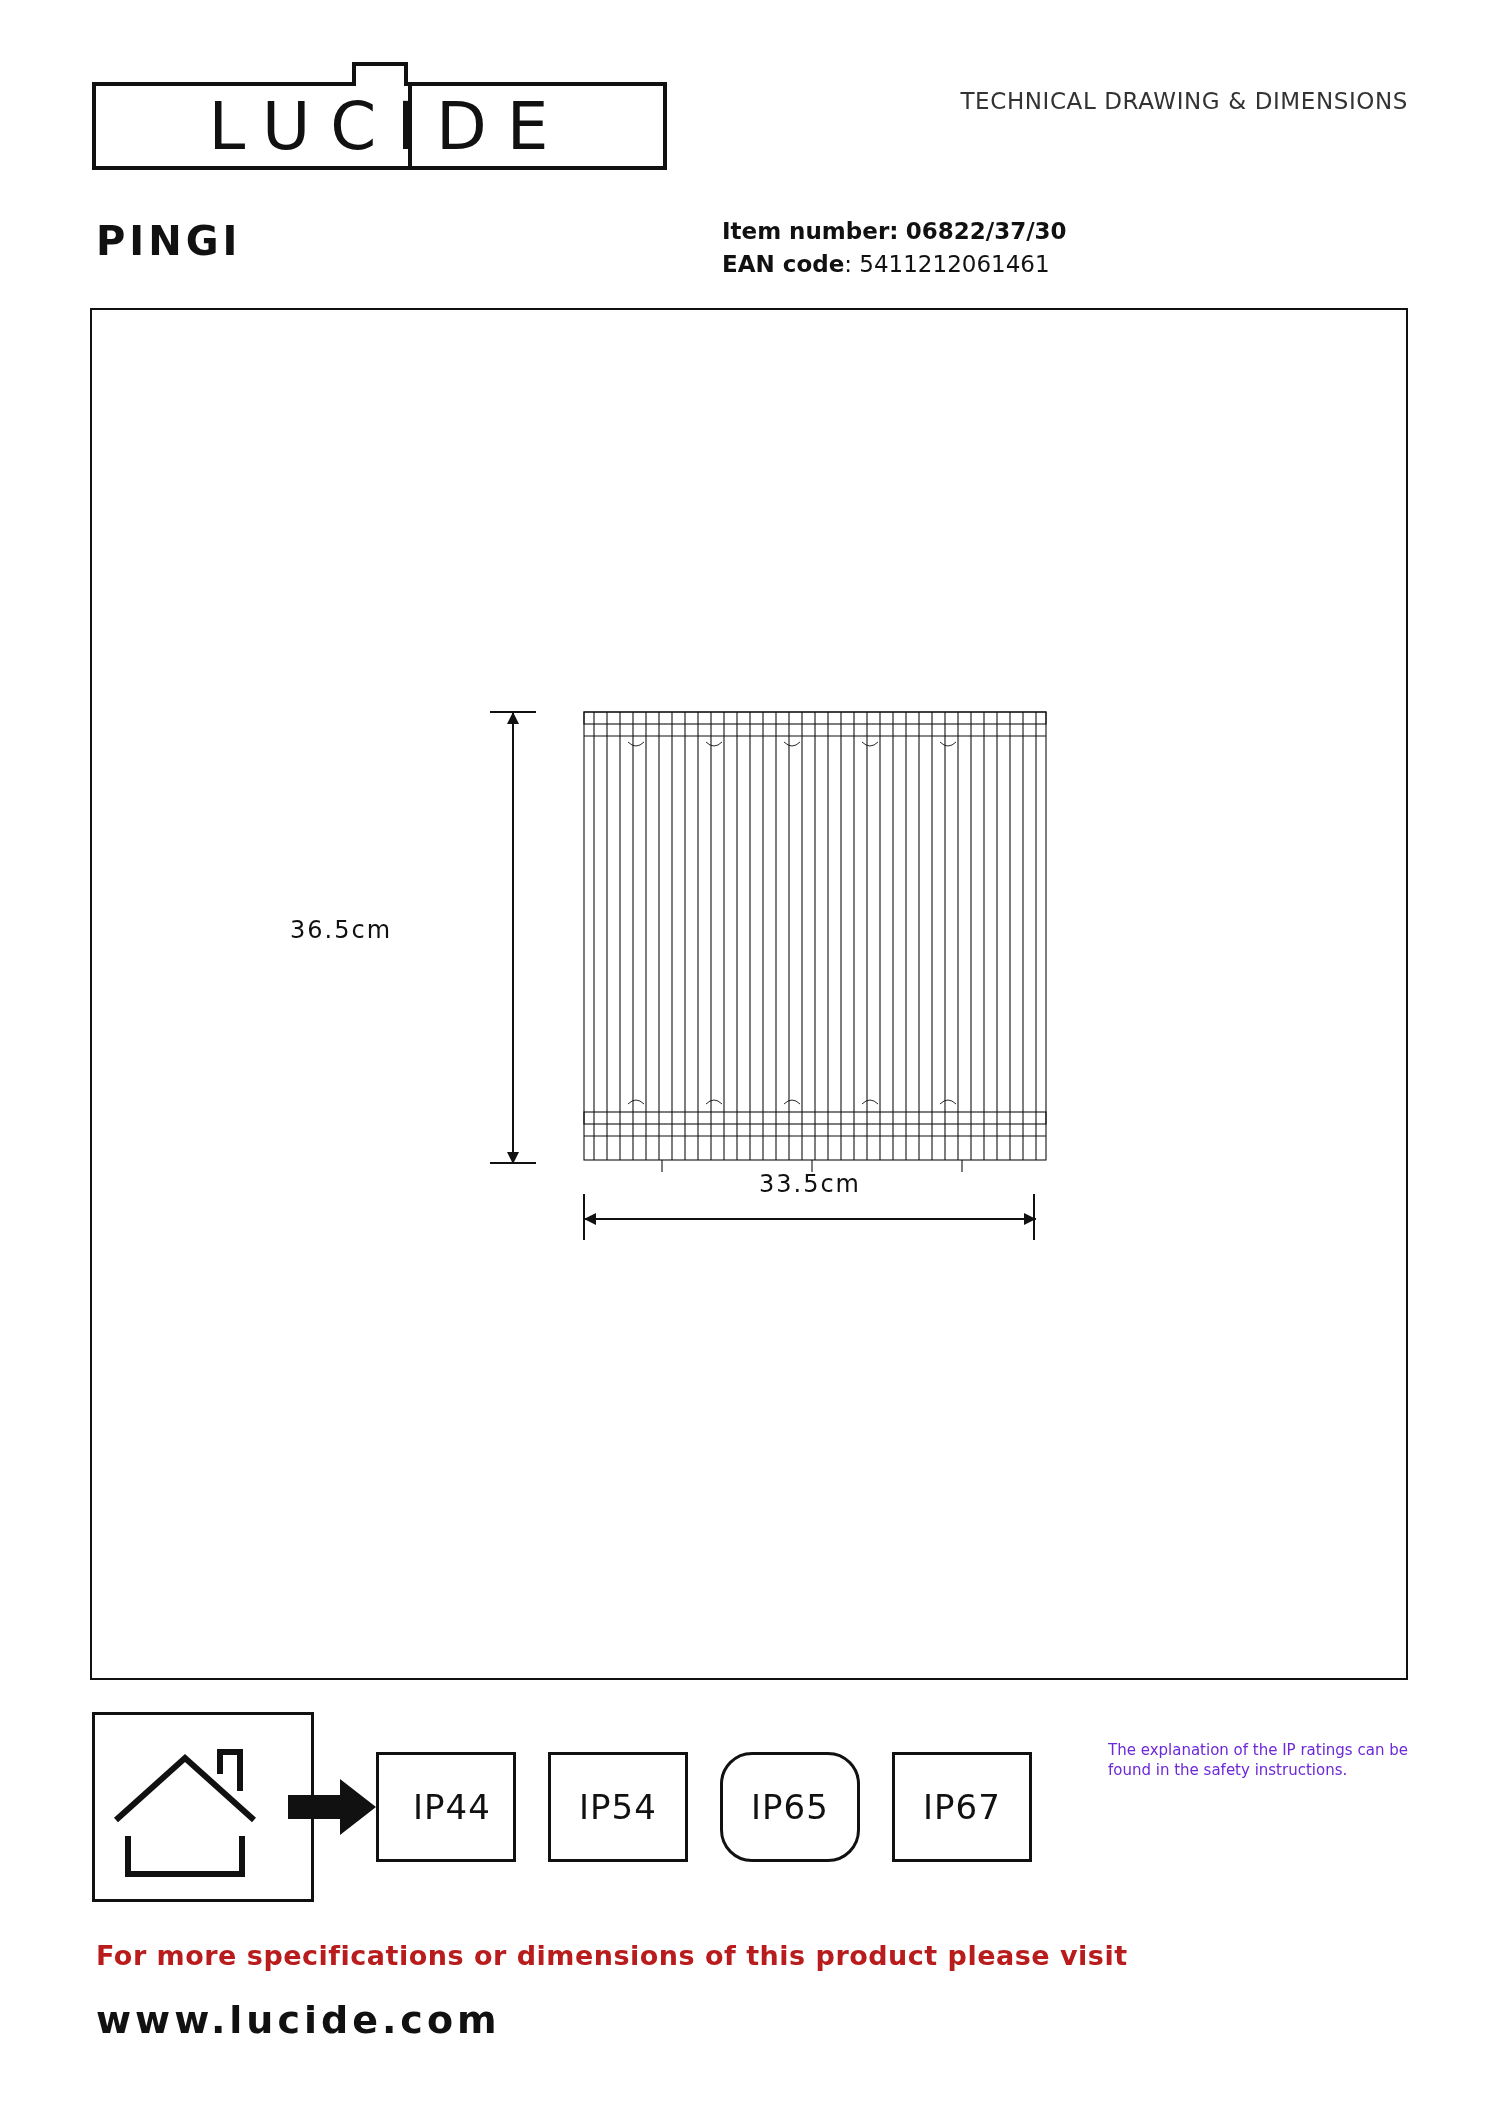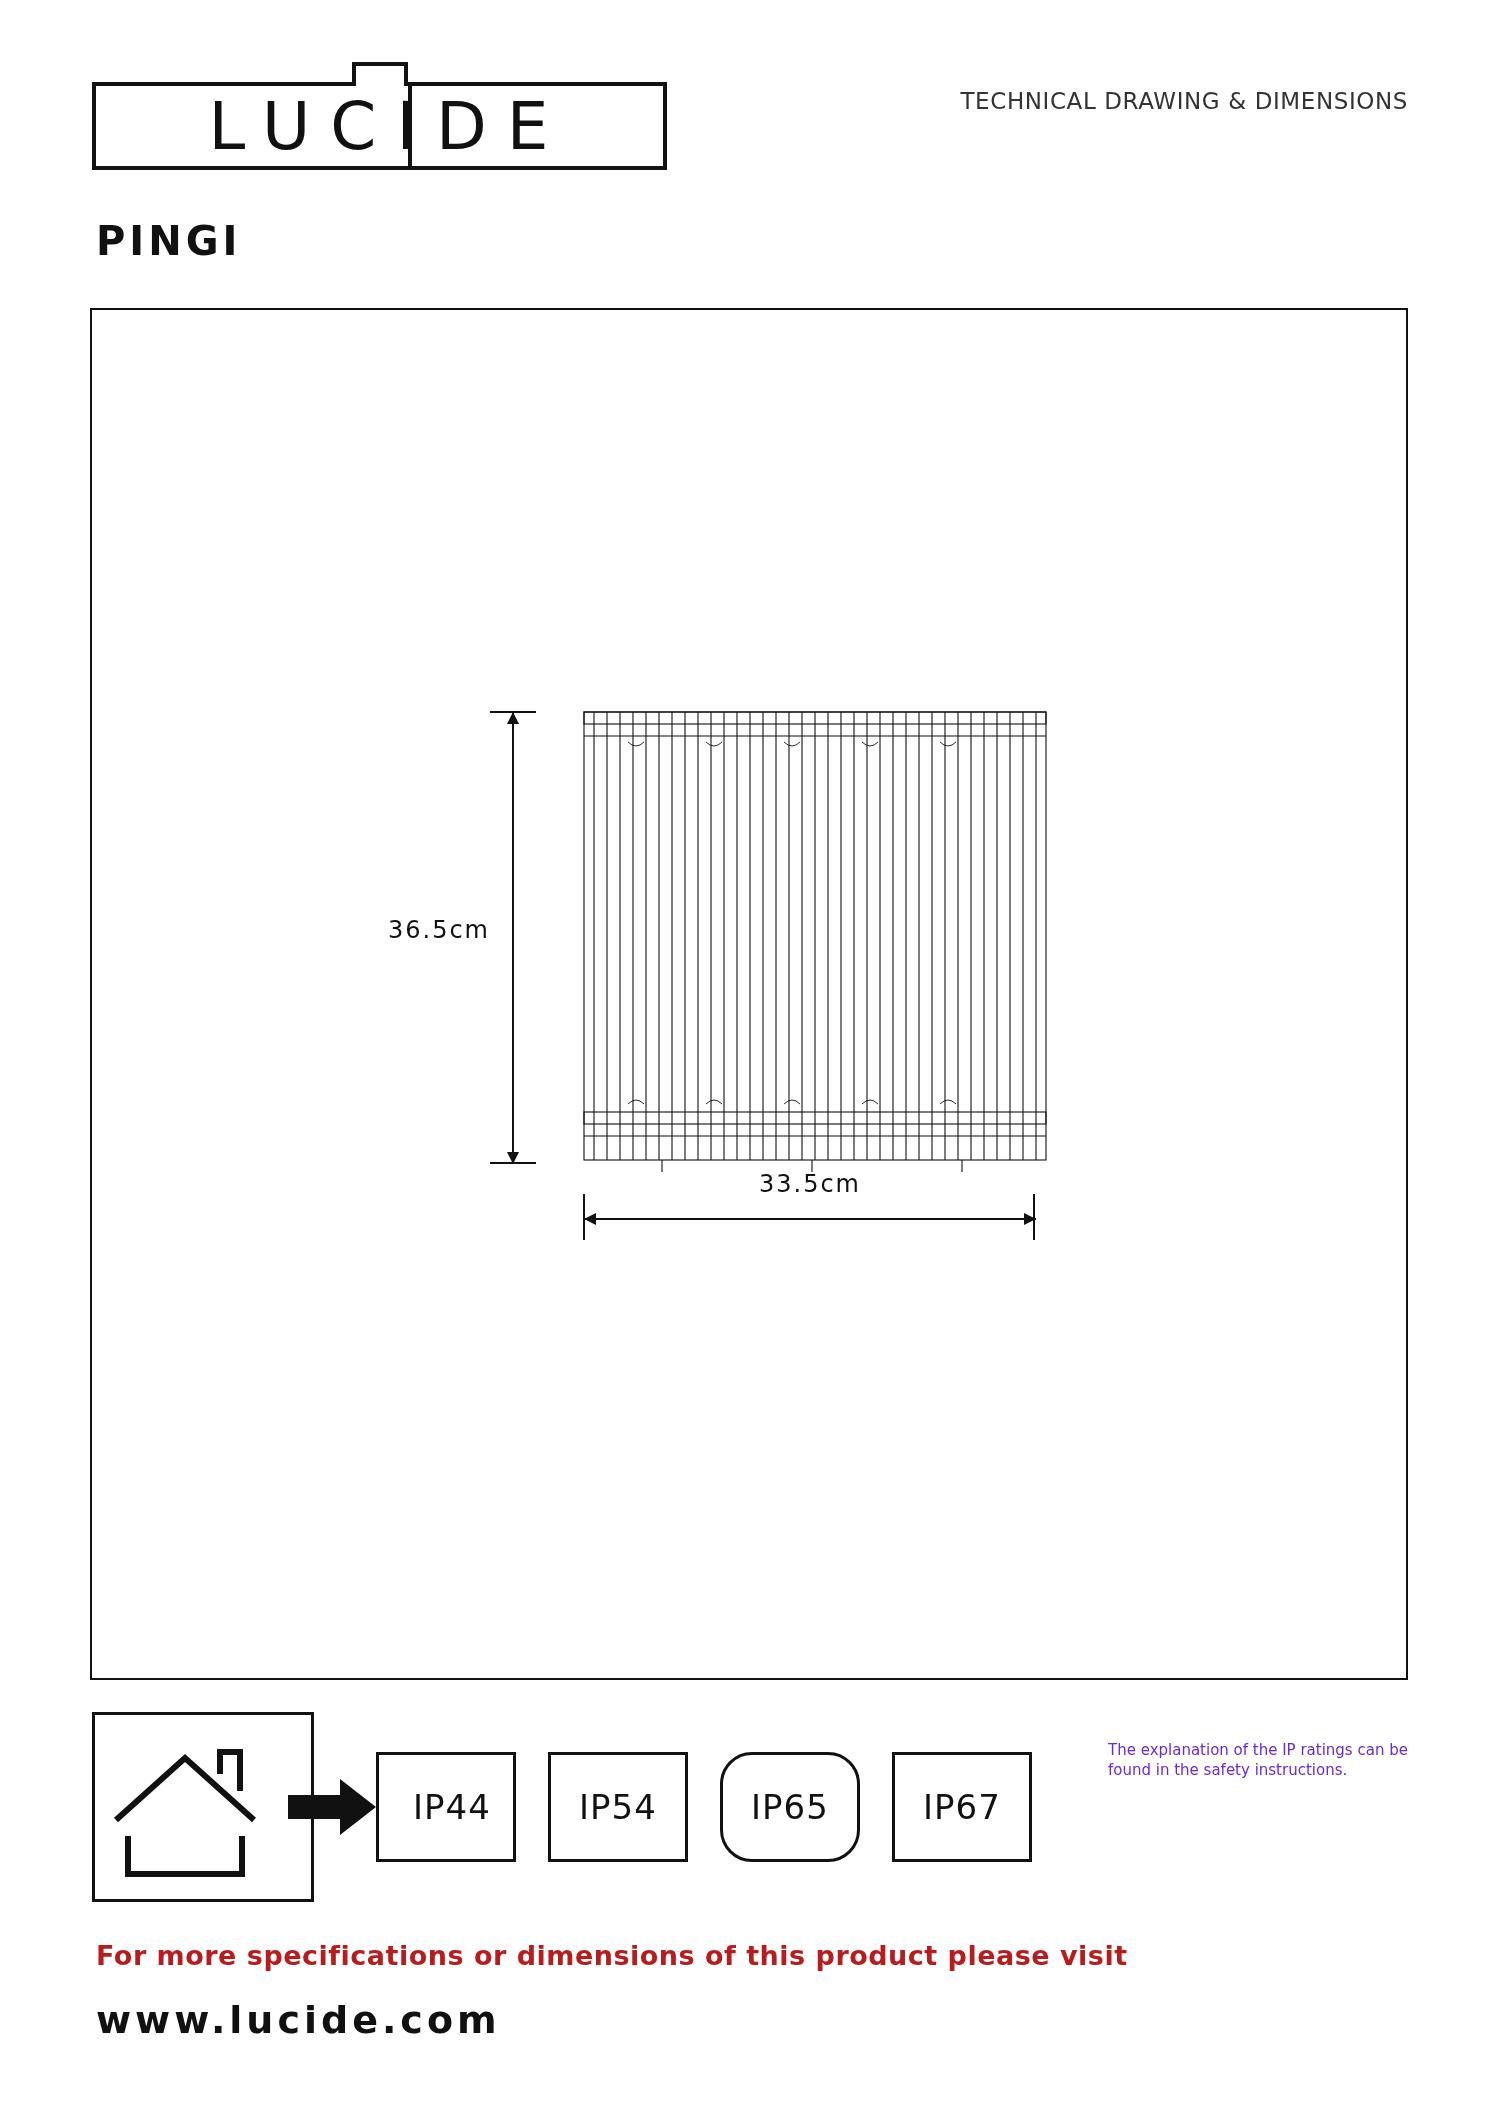--- a/index.html
+++ b/index.html
@@ -168,21 +168,21 @@
     top: 854px;
     width: 46px;
     height: 2px;
     background: #111;
   }
   .vdim-label {
     position: absolute;
     left: 200px;
     top: 608px;
     width: 200px;
-    text-align: right;
+    text-align: left;
     font-size: 24px;
     letter-spacing: 2px;
     color: #111;
   }
 
   
   .hdim-line {
     position: absolute;
     left: 494px;
     top: 910px;
@@ -323,20 +323,29 @@
   <div class="logo-box"></div>
   <div class="logo-notch"></div>
   <div class="logo-notch-mask"></div>
   <div class="logo-divider"></div>
   <div class="logo-text">LUCIDE</div>
 
   <div class="header-right">TECHNICAL DRAWING &amp; DIMENSIONS</div>
 
   <div class="product-name">PINGI</div>
 
+  <div class="item-block">
+    <div>
+      <span class="lbl">Item number:</span>
+      <span class="lbl">06822/37/30</span>
+    </div>
+    <div>
+      <span class="lbl">EAN code</span><span>: 5411212061461</span>
+    </div>
+  </div>
 
   <div class="frame"></div>
 
   <div class="drawing">
 
     <div class="vdim-tick-top"></div>
     <div class="vdim-tick-bottom"></div>
     <div class="vdim-line"></div>
     <div class="vdim-arrow-top"></div>
     <div class="vdim-arrow-bottom"></div>

